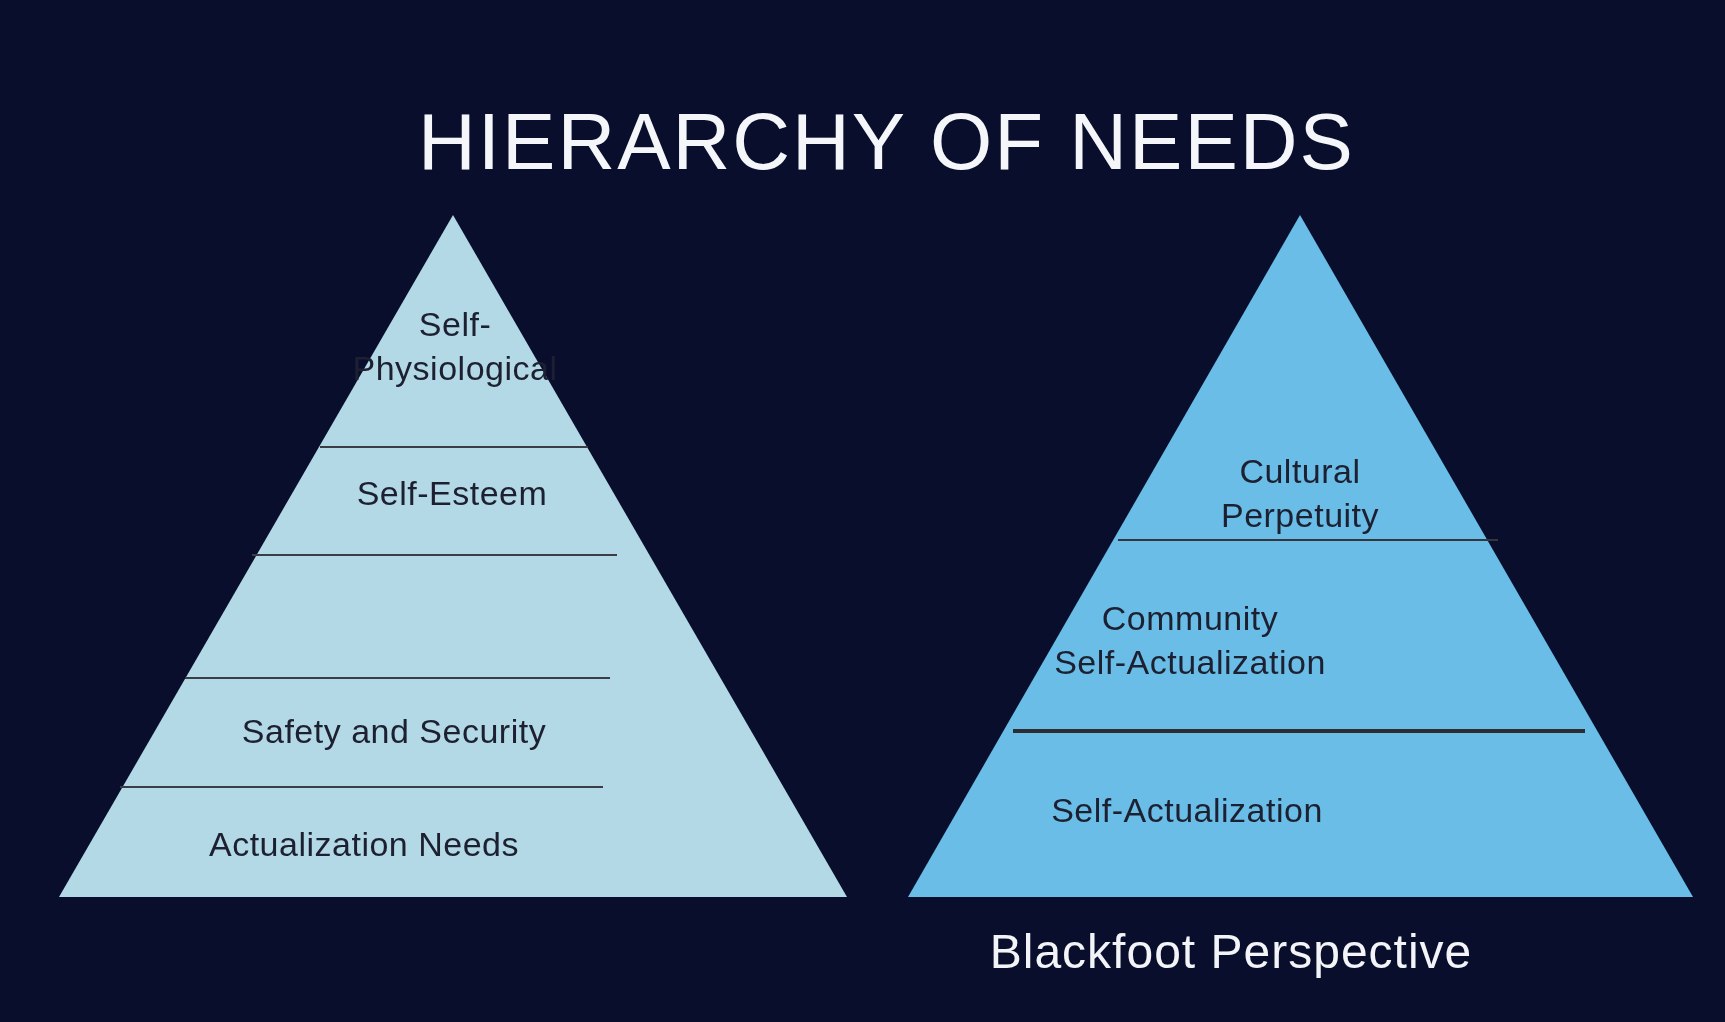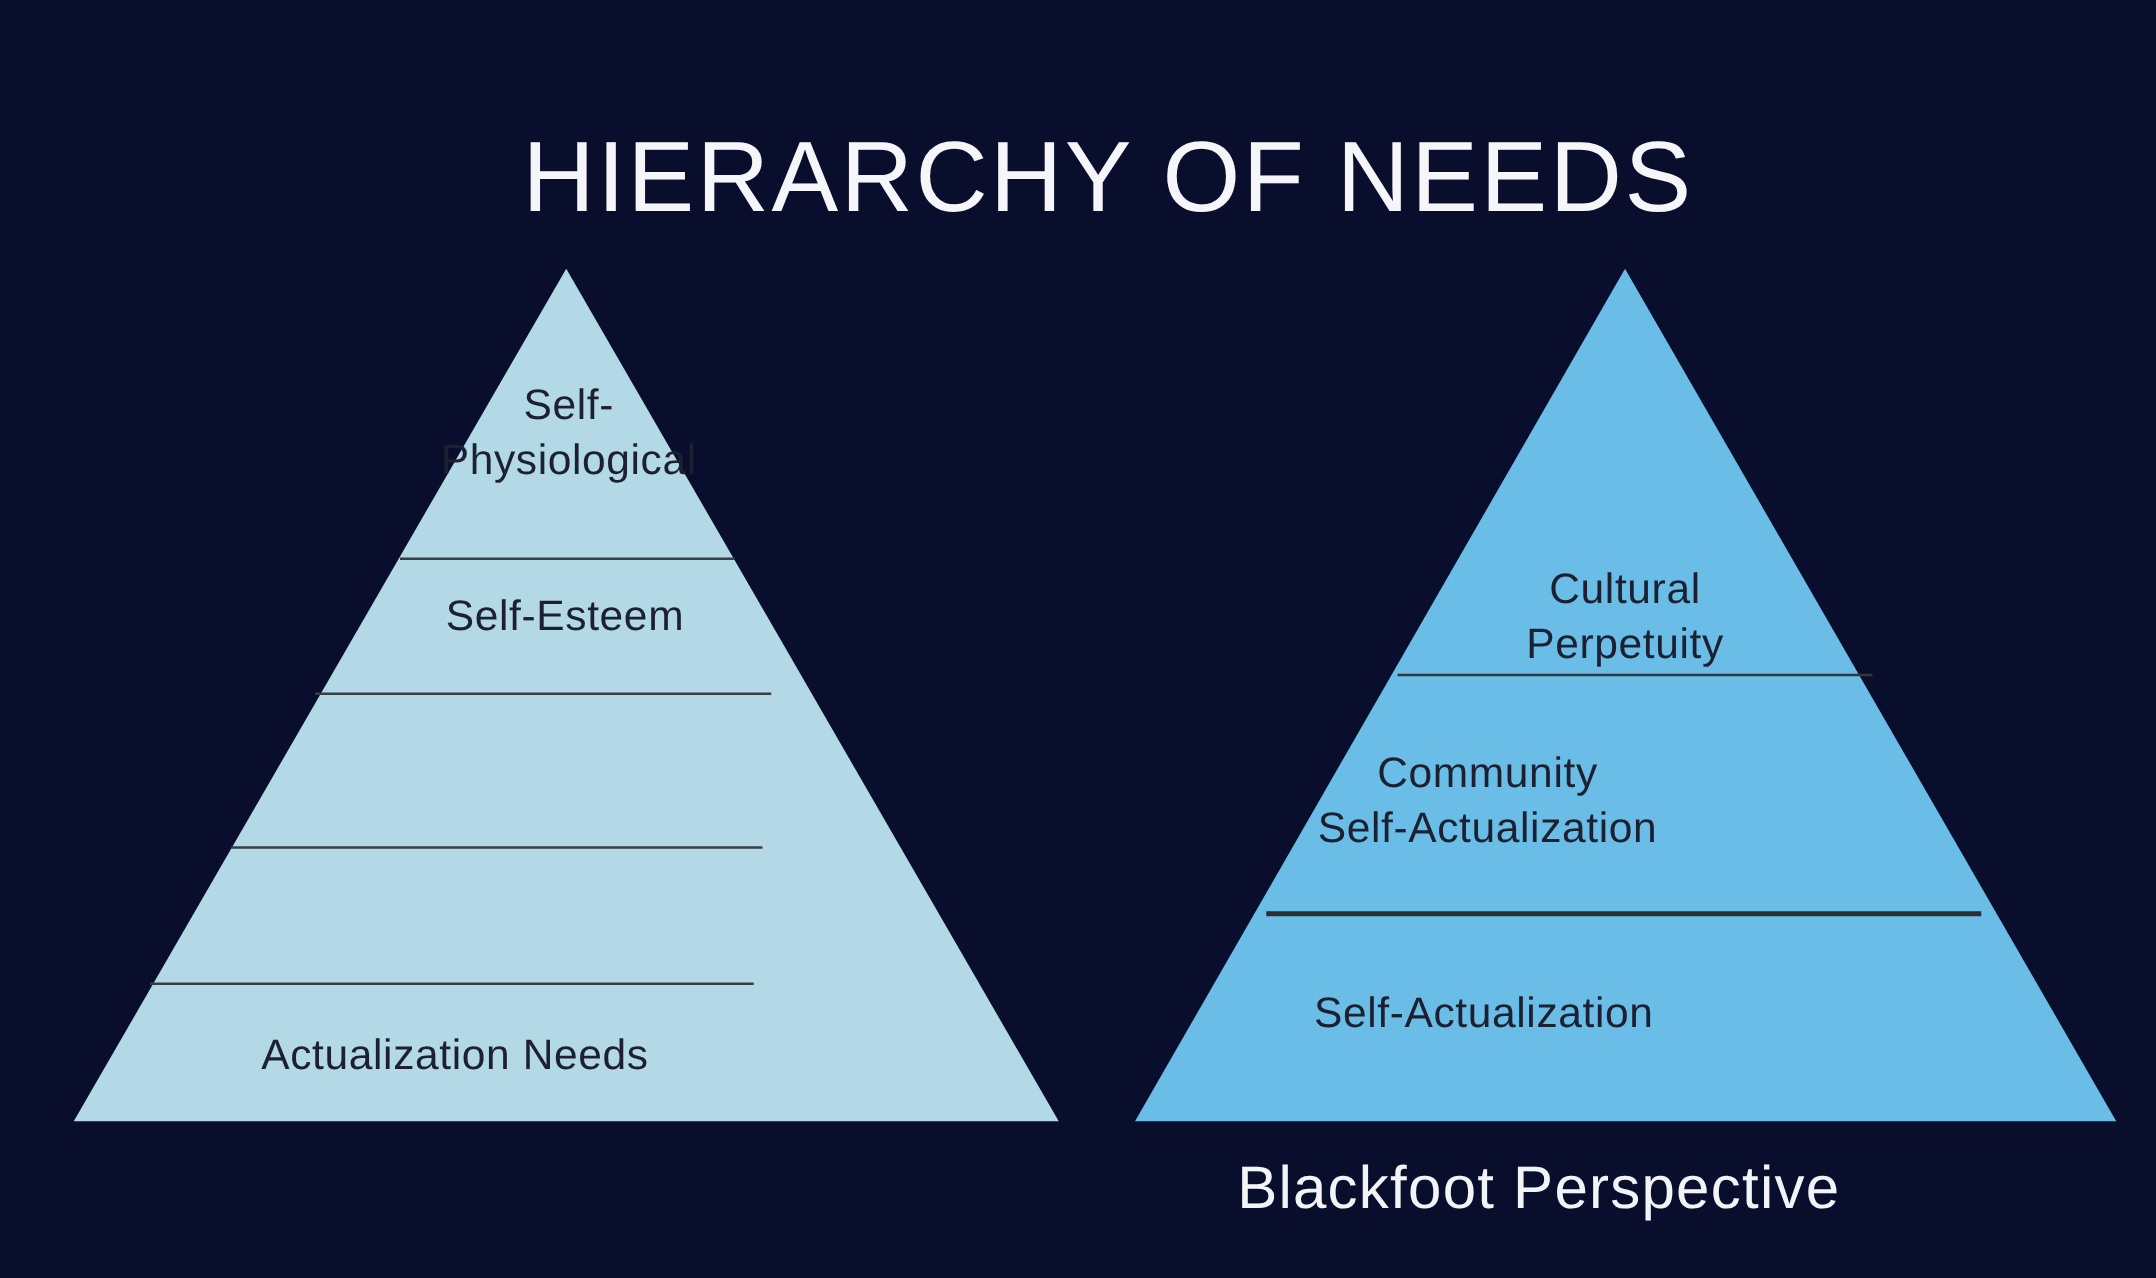--- a/index.html
+++ b/index.html
@@ -71,20 +71,21 @@
     <line x1="120" y1="787" x2="603" y2="787" stroke="#3a3d45" stroke-width="2"></line>
 
     <polygon points="1300,215 908,897 1693,897" fill="#69bde6"></polygon>
     <line x1="1118" y1="540" x2="1498" y2="540" stroke="#33363c" stroke-width="2"></line>
     <line x1="1013" y1="731" x2="1585" y2="731" stroke="#2b2d33" stroke-width="4"></line>
   </svg>
 
   <div class="plabel w-l0">Self-
 Physiological</div>
   <div class="plabel w-l1">Self-Esteem</div>
+  <div class="plabel w-l3">Safety and Security</div>
   <div class="plabel w-l4">Actualization Needs</div>
 
   <div class="plabel b-l0">Cultural
 Perpetuity</div>
   <div class="plabel b-l1">Community
 Self-Actualization</div>
   <div class="plabel b-l2">Self-Actualization</div>
 
   <div class="caption cap-east">Blackfoot Perspective</div>
 

